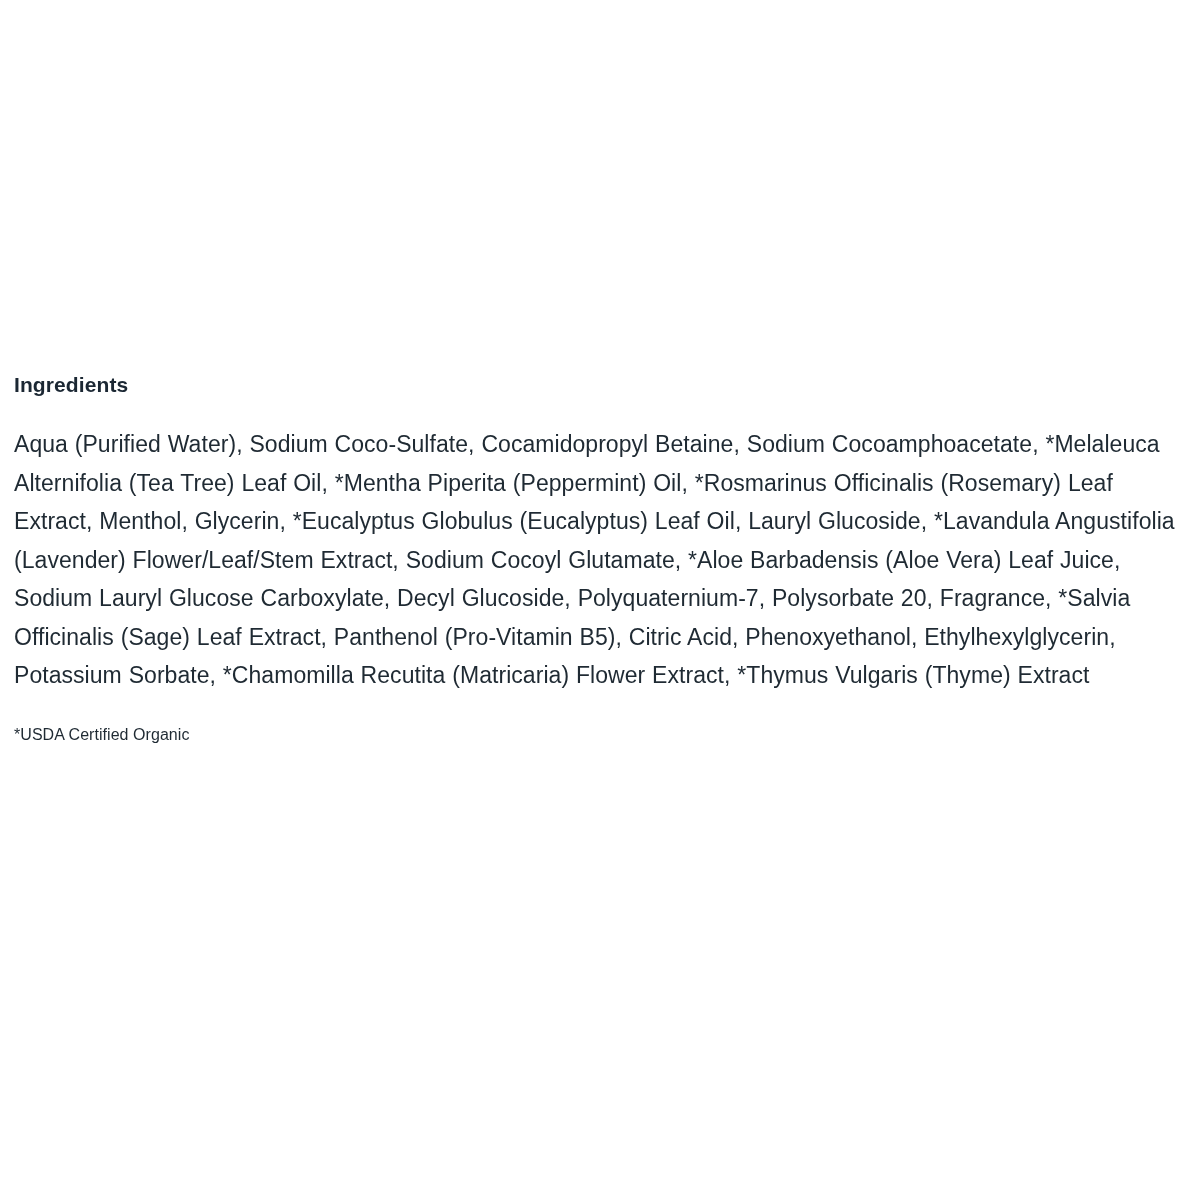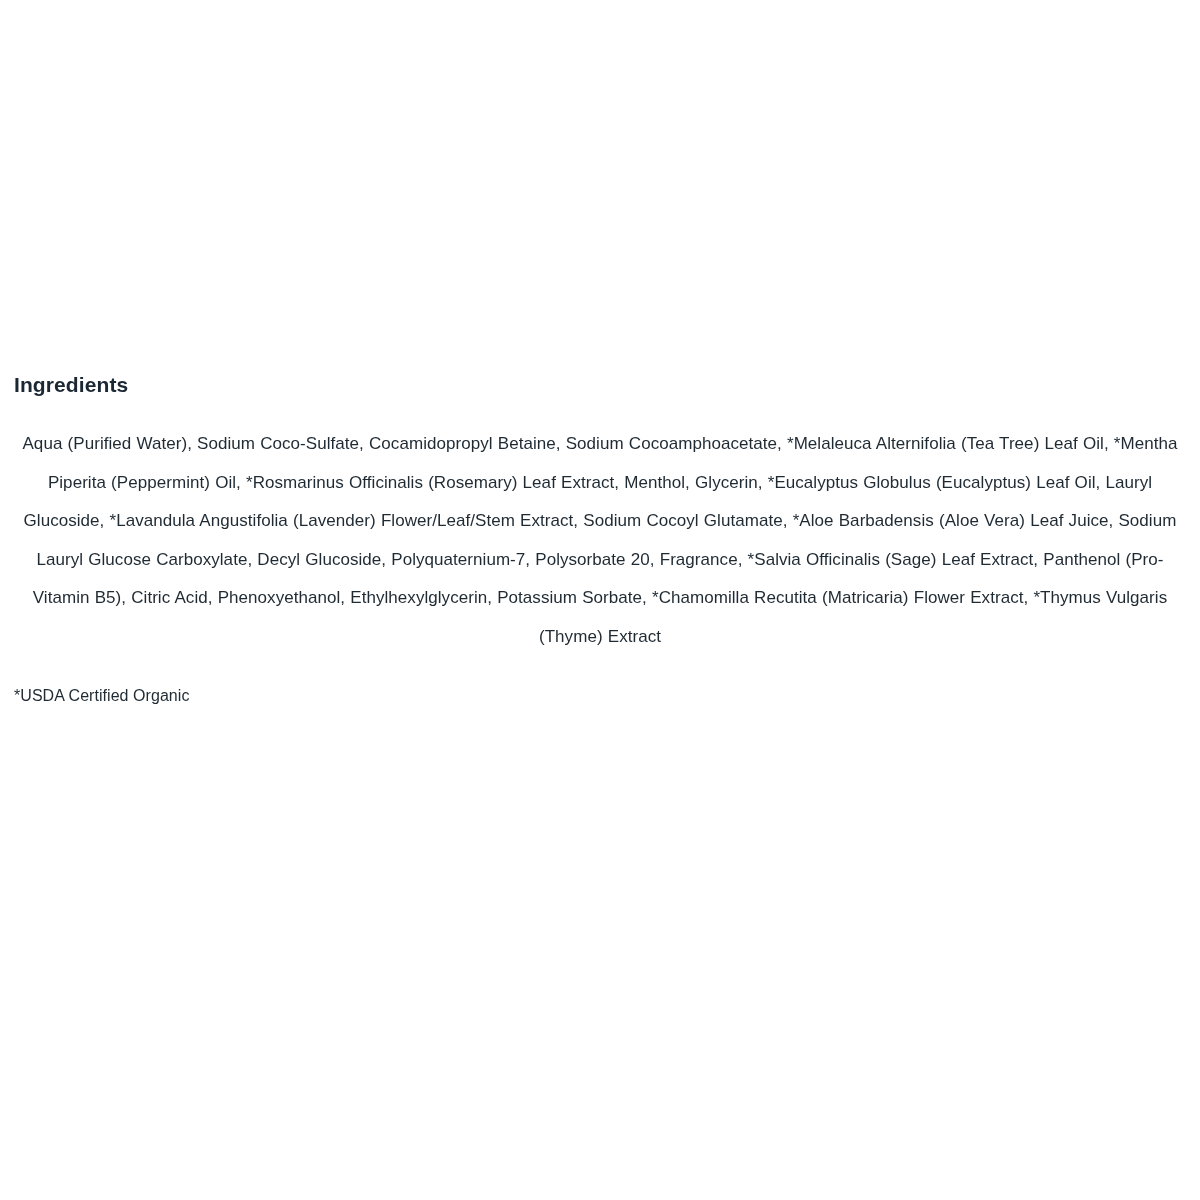--- a/index.html
+++ b/index.html
@@ -28,27 +28,27 @@
   }
   .section-title {
     font-size: 21px;
     font-weight: bold;
     letter-spacing: 0.1px;
     color: #1b2733;
     margin: 0 0 28px 0;
     line-height: 1.2;
   }
   .ingredients-body {
-    font-size: 17px;
+    font-size: 23px;
     line-height: 38.5px;
     color: #1f2a33;
     margin: 0;
     letter-spacing: 0.05px;
     word-spacing: 0.4px;
-    text-align: center;
+    text-align: left;
   }
   .organic-note {
     font-size: 16px;
     line-height: 38.5px;
     color: #1f2a33;
     margin: 21px 0 0 0;
     letter-spacing: 0.05px;
   }
 </style>
 </head>

